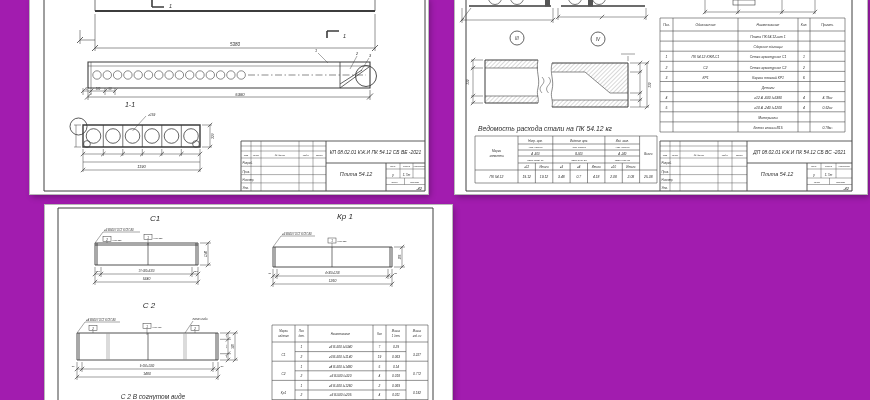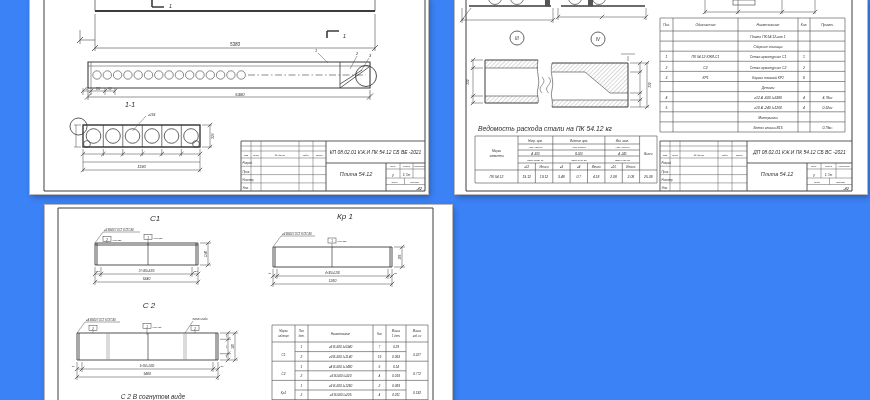--- a/index.html
+++ b/index.html
@@ -1,16 +1,16 @@
 <!DOCTYPE html>
 <html><head>
 <meta charset="utf-8">
 <style>
   html,body{margin:0;padding:0;background:#fff;}
-  .page{position:relative;width:870px;height:400px;background:#3b82f6;overflow:hidden;
+  .page{position:relative;width:870px;height:400px;background:#a21caf;overflow:hidden;
         font-family:"Liberation Sans",sans-serif;text-decoration:underline;}
   .sheet{position:absolute;background:#fff;
          box-shadow:0 0 0 1px #b9b9b9, 2px 3px 6px rgba(0,0,0,.30);}
   .sheet svg{position:absolute;left:0;}
   text{font-family:"Liberation Sans",sans-serif;font-style:italic;fill:#2d2d2d;stroke:none;}
   .ln{stroke:#3c3c3c;fill:none;}
   .fr{stroke:#3f3f3f;fill:none;}
   .gr{stroke:#4a4a4a;fill:none;}
 </style>
 </head>

